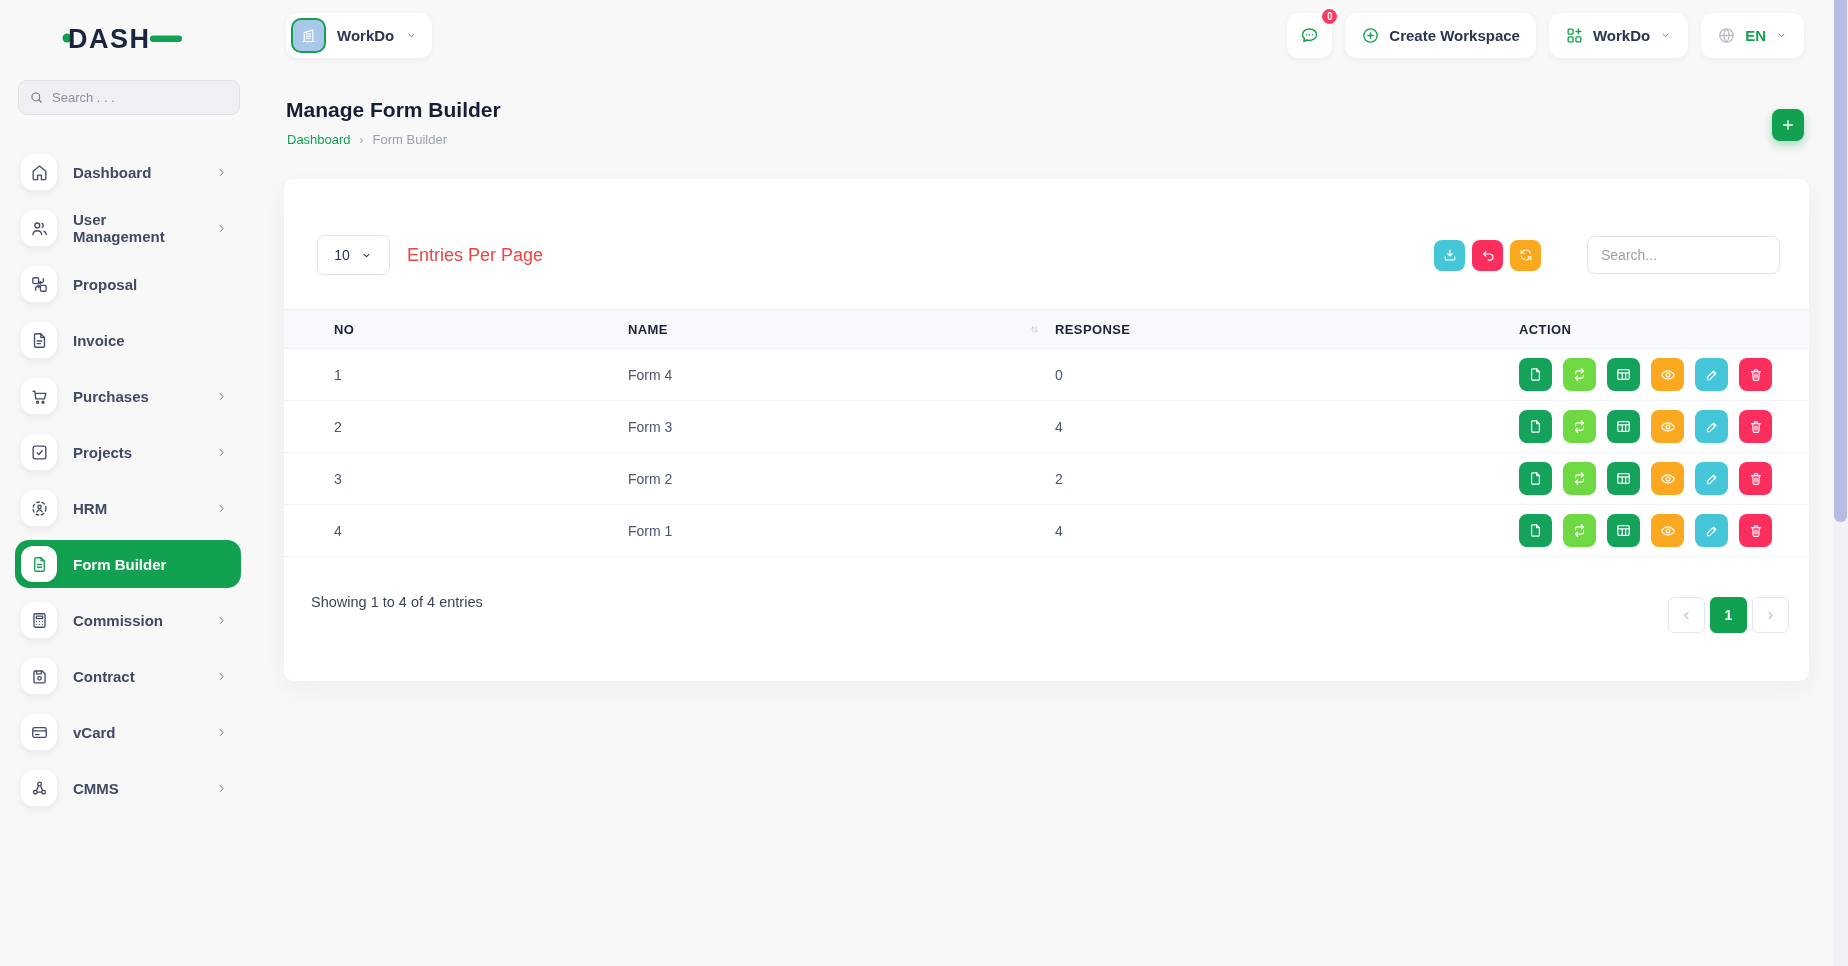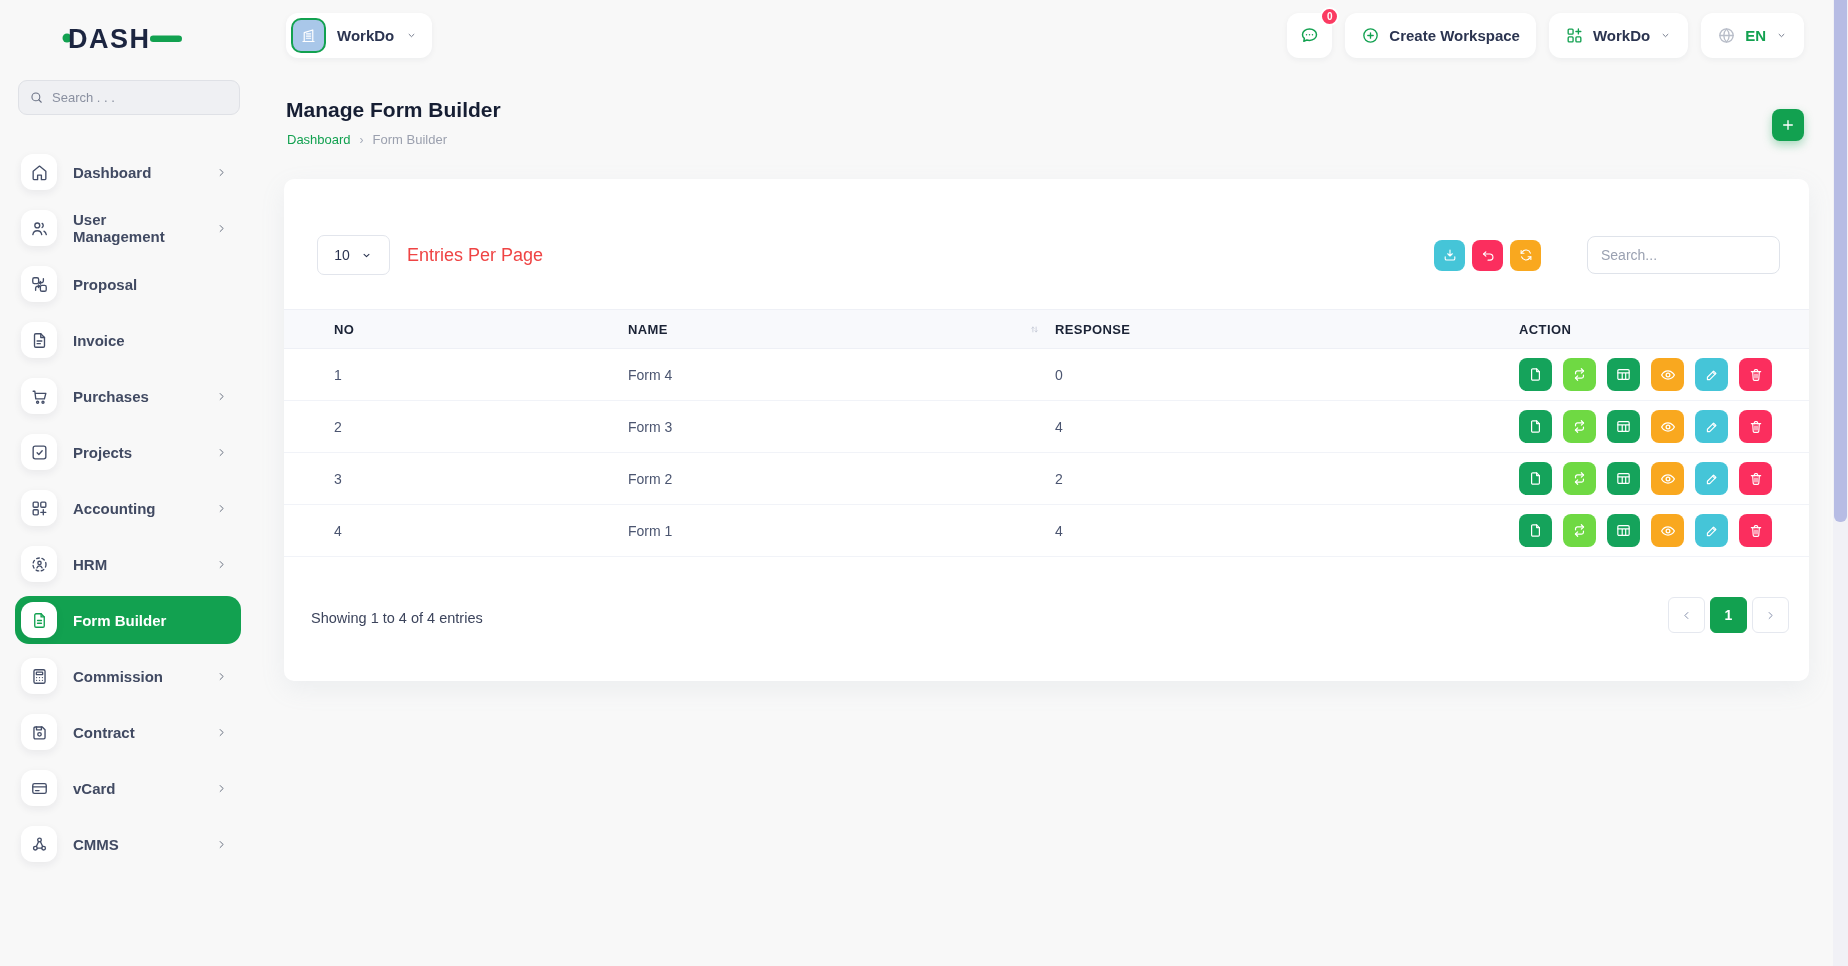--- a/index.html
+++ b/index.html
@@ -81,21 +81,21 @@
   .sort{margin-left:auto;margin-right:14px;color:#c3c8d4}
   .tbody{position:absolute;left:0;right:0;top:170px}
   .trow{height:52px;display:grid;grid-template-columns:294px 427px 464px 1fr;padding-left:50px;align-items:center;
     border-bottom:1px solid #f1f3f8;font-size:14px;color:#4b5570}
   .c-act{display:flex;align-items:center;gap:11px}
   .act{width:33px;height:33px;border:none;border-radius:8px;display:flex;align-items:center;justify-content:center;
     color:#fff;cursor:pointer}
   .a-green{background:#15a35b}.a-lime{background:var(--lime)}.a-orange{background:var(--orange)}
   .a-cyan{background:var(--cyan)}.a-pink{background:var(--pink)}
 
-  .showing{position:absolute;left:27px;top:431px;font-size:14.5px;color:#3c445c}
+  .showing{position:absolute;left:27px;top:415px;font-size:14.5px;color:#3c445c}
   .pager{position:absolute;right:20px;top:418px;display:flex;gap:5px}
   .pg{width:37px;height:36px;border:1px solid #e5e8ef;border-radius:6px;background:#fff;display:flex;
     align-items:center;justify-content:center;color:#7c87a5;font-size:14px;cursor:pointer}
   .pg.active{background:var(--primary);border-color:var(--primary);color:#fff;font-weight:700}
 
   
   .scrollbar{position:absolute;right:0;top:0;width:15px;height:100%;background:#f1f1f6}
   .scroll-thumb{position:absolute;left:1px;top:0;width:13px;height:54%;background:#b7bce4;border-radius:0 0 6px 6px}
 </style>
 </head>
@@ -354,33 +354,20 @@
           </svg>
         </span>
       </a>
       <a class="nav-item">
         <span class="nav-icon">
           <svg class="ic" width="19" height="19">
             <use href="#check-square-icon"></use>
           </svg>
         </span>
         <span class="nav-label">Projects</span>
-        <span class="nav-chevron">
-          <svg class="ic" width="13" height="13">
-            <use href="#chevron-right-icon"></use>
-          </svg>
-        </span>
-      </a>
-      <a class="nav-item">
-        <span class="nav-icon">
-          <svg class="ic" width="19" height="19">
-            <use href="#accounting-icon"></use>
-          </svg>
-        </span>
-        <span class="nav-label">Accounting</span>
         <span class="nav-chevron">
           <svg class="ic" width="13" height="13">
             <use href="#chevron-right-icon"></use>
           </svg>
         </span>
       </a>
       <a class="nav-item">
         <span class="nav-icon">
           <svg class="ic" width="19" height="19">
             <use href="#hrm-icon"></use>

